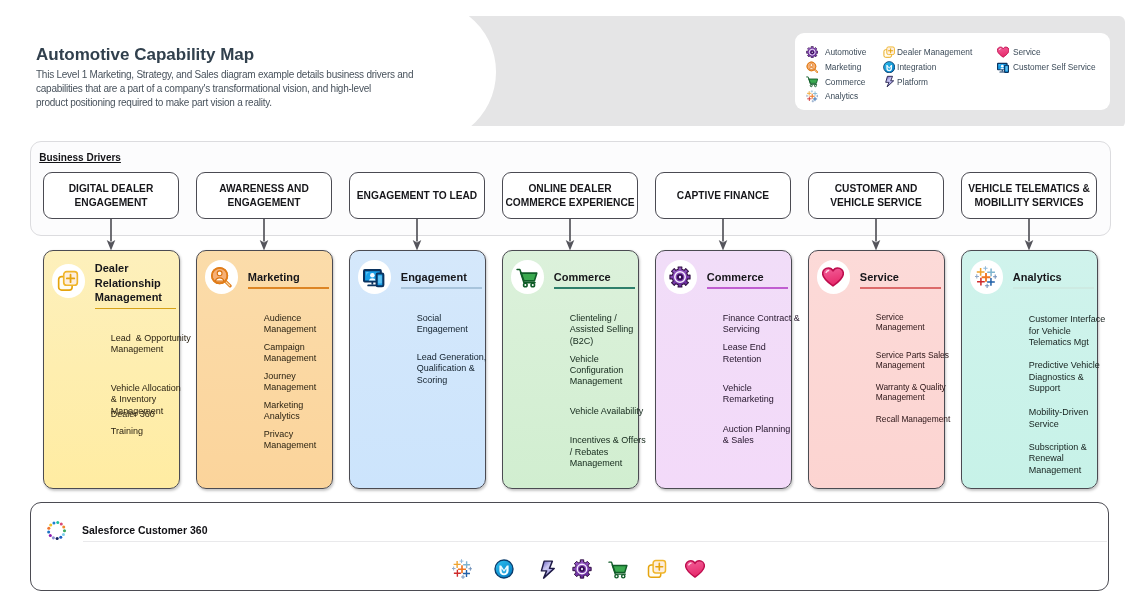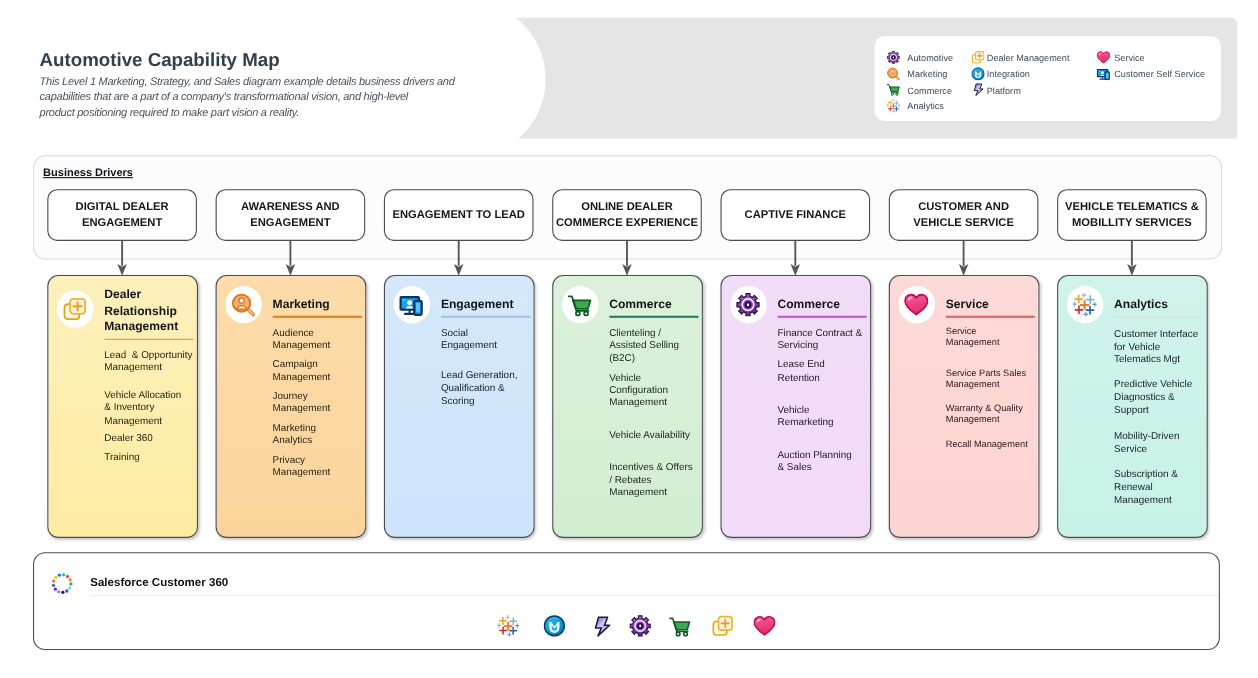--- a/index.html
+++ b/index.html
@@ -12,21 +12,21 @@
 .hdr-band{
   position:absolute;left:443px;top:16px;display:block;
 }
 .hdr{position:absolute;left:36px;top:43.5px;width:420px;}
 .hdr-title{
   font-size:17px;font-weight:bold;color:#31404d;
   line-height:21px;
 }
 .hdr-desc{
   margin-top:3px;
-  font-size:10px;font-style:italic;color:#48525c;line-height:14.4px;
+  font-size:10px;color:#48525c;line-height:14.4px;
   letter-spacing:-0.24px;
 }
 .hdr-desc div{white-space:nowrap;}
 
 
 .legend{
   position:absolute;left:795px;top:33px;width:315px;height:77px;
   background:#fff;border-radius:9px;
   display:flex;padding:11.6px 0 0 11.4px;box-sizing:border-box;
 }
@@ -79,21 +79,21 @@
 .cap-title{
   position:absolute;left:50.8px;right:6px;
   font-size:11px;font-weight:bold;
   line-height:14.4px;
 }
 .cap-rule{
   position:absolute;left:50.5px;right:3.5px;height:1.3px;
 }
 .cap-list{
   position:absolute;left:50.8px;right:1px;top:0;bottom:0;
-  list-style:none;margin:0;padding:0;
+  list-style:none;margin:16px;padding:0;
   font-size:8.8px;line-height:11.4px;
 }
 .cap-item{position:absolute;left:0;right:0;}
 .cap-item span{display:block;white-space:pre;}
 
 
 .footer{
   position:absolute;left:29.5px;top:502px;width:1079px;height:89px;
   border:1.6px solid #4b4b52;border-radius:11px;background:#fff;
   box-sizing:border-box;
@@ -338,21 +338,21 @@
           <path d="M19.7 6.9 V17.7 M14.3 12.3 H25.1" stroke="#e5a40f" stroke-width="2.6" stroke-linecap="round"></path>
         </svg>
       </span>
     <div class="cap-title" style="color:#16161a;top:10.3px">Dealer Relationship Management</div>
     <div class="cap-rule" style="background:#D6A117;top:56.5px"></div>
     <ul class="cap-list" style="color:#2b2313;font-size:9.0px;line-height:11.4px">
       <li class="cap-item" style="top:66.0px">
         <span>Lead  &amp; Opportunity</span>
         <span>Management</span>
       </li>
-      <li class="cap-item" style="top:103px">
+      <li class="cap-item" style="top:116px">
         <span>Vehicle Allocation</span>
         <span>&amp; Inventory</span>
         <span>Management</span>
       </li>
       <li class="cap-item" style="top:141.6px">
         <span>Dealer 360</span>
       </li>
       <li class="cap-item" style="top:159.1px">
         <span>Training</span>
       </li>

